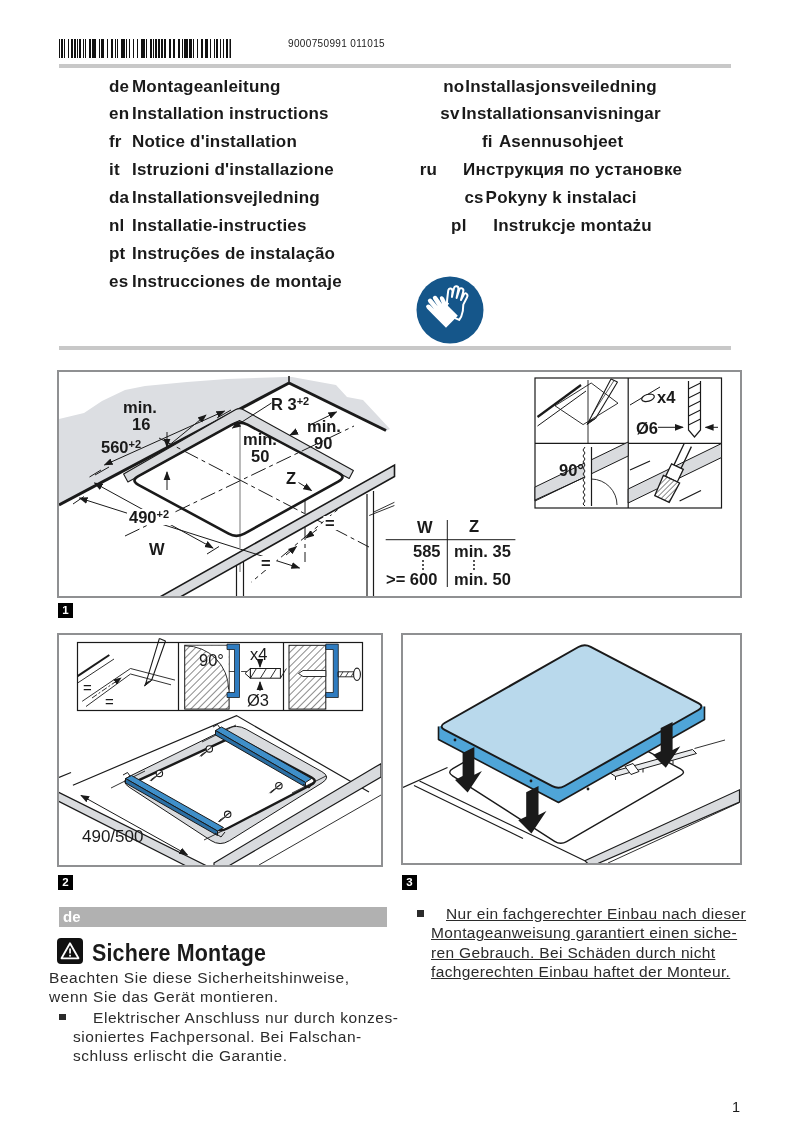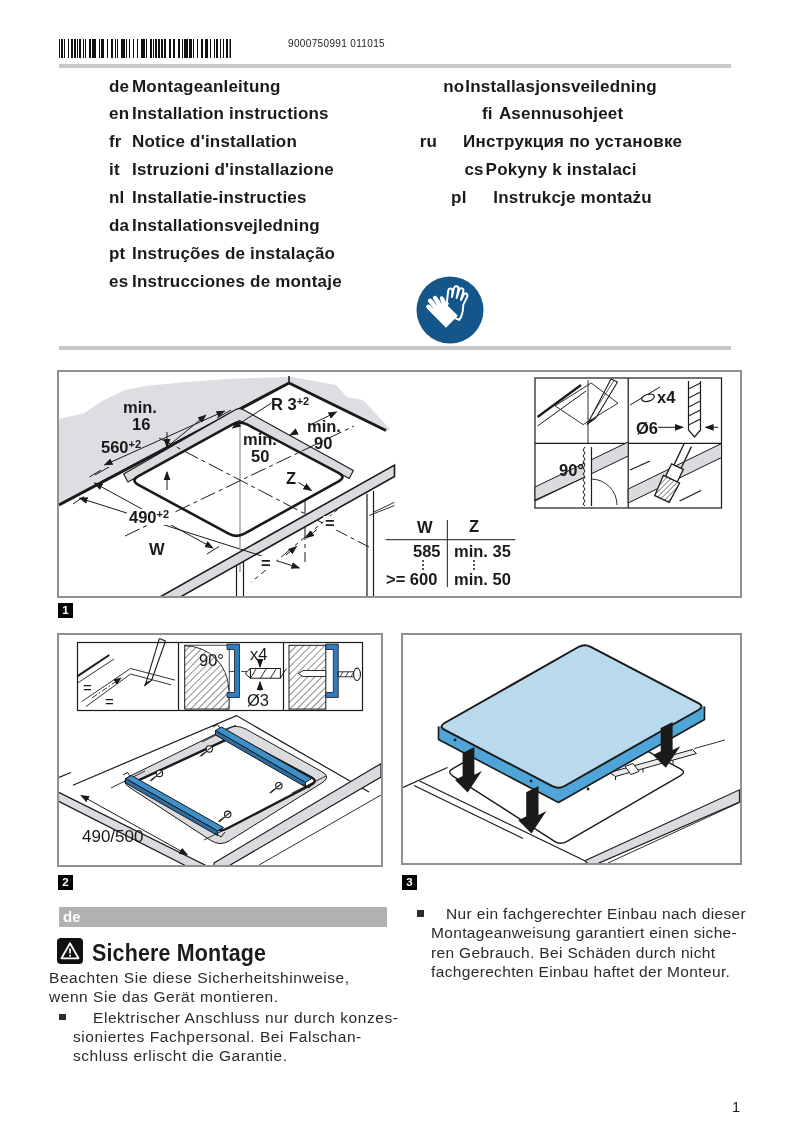--- a/index.html
+++ b/index.html
@@ -72,28 +72,29 @@
 
 <div class="abs" style="left:288px;top:38px;font-size:10px;letter-spacing:0.35px;">9000750991 011015</div>
 
 <div class="abs" style="left:59px;top:64px;width:672px;height:4px;background:#c8c8c8;"></div>
 
 <div class="abs langcol" style="left:73px;top:72.5px;margin-left:36px;">
 <div><span class="c">de</span>Montageanleitung</div>
 <div><span class="c">en</span>Installation instructions</div>
 <div><span class="c">fr</span>Notice d'installation</div>
 <div><span class="c">it</span>Istruzioni d'installazione</div>
+<div><span class="c">da</span>Installationsvejledning</div>
 <div><span class="c">nl</span>Installatie-instructies</div>
-<div><span class="c">da</span>Installationsvejledning</div>
 <div><span class="c">pt</span>Instruções de instalação</div>
 <div><span class="c">es</span>Instrucciones de montaje</div>
 </div>
 
 <div class="abs langcol" style="left:417px;top:72.5px;text-align:center;">
 <div><span class="c">no</span>Installasjonsveiledning</div>
+<div><span class="c">sv</span>Installationsanvisningar</div>
 <div><span class="c">fi</span>Asennusohjeet</div>
 <div><span class="c">ru</span><span class="tab"></span>Инструкция по установке</div>
 <div><span class="c">cs</span>Pokyny k instalaci</div>
 <div><span class="c">pl</span><span class="tab"></span>Instrukcje montażu</div>
 </div>
 
 <div class="abs" style="left:415px;top:275px;">
 <svg width="70" height="70" viewBox="0 0 70 70">
 <circle cx="35" cy="35" r="33.5" fill="#15568a"></circle>
 <g transform="translate(34.5,8) rotate(13)" stroke="#fff" stroke-width="2" fill="none" stroke-linecap="round" stroke-linejoin="round">
@@ -439,18 +440,18 @@
 <div class="abs body-txt" style="left:49px;top:967.5px;width:345px;">
 Beachten Sie diese Sicherheitshinweise,<br>
 wenn Sie das Gerät montieren.
 </div>
 
 <div class="abs body-txt" style="left:59px;top:1007.5px;width:340px;">
 <div style="position:absolute;left:0;top:6px;width:6.5px;height:6.5px;background:#2b2b2b;"></div>
 <div style="padding-left:14px;"><span style="margin-left:20px;"></span>Elektrischer Anschluss nur durch konzes-<br>sioniertes Fachpersonal. Bei Falschan-<br>schluss erlischt die Garantie.</div>
 </div>
 
-<div class="abs body-txt" style="left:417px;top:904px;width:336px;letter-spacing:0.35px;">
+<div class="abs body-txt" style="left:417px;top:904px;width:336px;letter-spacing:0.35px;text-decoration:underline;">
 <div style="position:absolute;left:0;top:6px;width:6.5px;height:6.5px;background:#2b2b2b;"></div>
 <div style="padding-left:14px;white-space:nowrap;"><span style="margin-left:15px;"></span>Nur ein fachgerechter Einbau nach dieser<br>Montageanweisung garantiert einen siche-<br>ren Gebrauch. Bei Schäden durch nicht<br>fachgerechten Einbau haftet der Monteur.</div>
 </div>
 
 <div class="abs" style="left:732px;top:1099px;font-size:14.5px;">1</div>
 
 </body></html>

